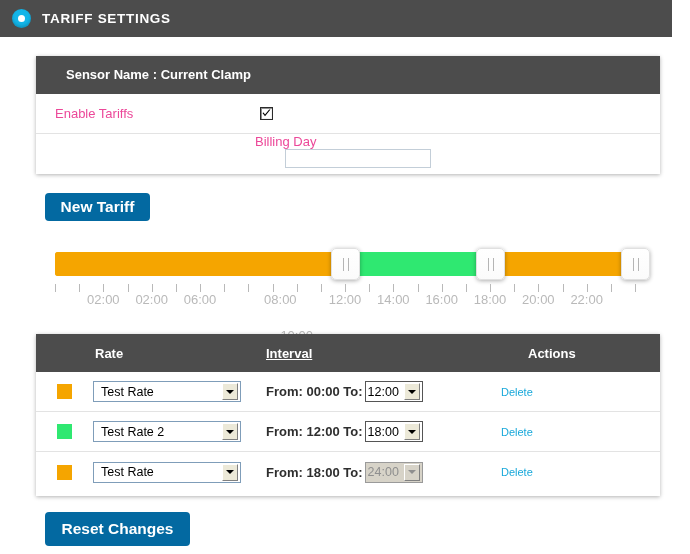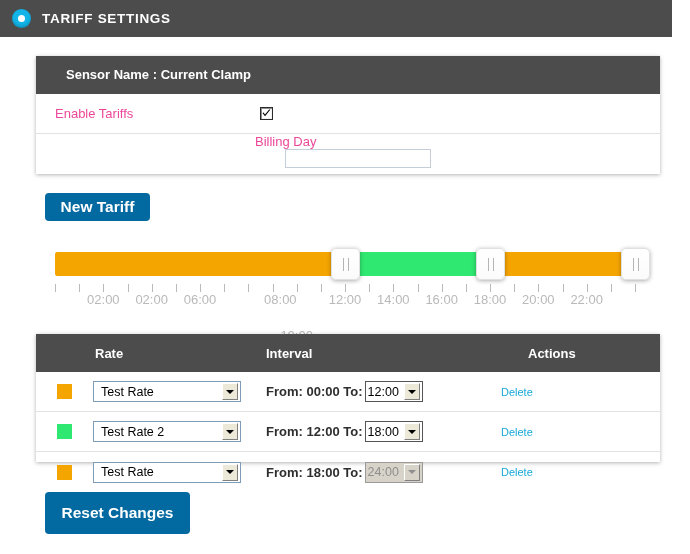--- a/index.html
+++ b/index.html
@@ -135,23 +135,23 @@
     padding: 0;
   }
   #new-tariff-btn {
     left: 45px;
     top: 193px;
     width: 105px;
     height: 28px;
   }
   #reset-btn {
     left: 45px;
-    top: 492px;
+    top: 512px;
     width: 145px;
-    height: 42px;
+    height: 34px;
   }
 
   
   #slider-area {
     position: absolute;
     left: 55px;
     top: 248px;
     width: 580px;
     height: 60px;
   }
@@ -221,29 +221,29 @@
     color: #b9b9b9;
     transform: translateX(-50%);
     white-space: nowrap;
   }
 
   
   #tariff-panel {
     left: 36px;
     top: 334px;
     width: 624px;
-    height: 128px;
+    height: 162px;
   }
   #tariff-panel .panel-head {
     height: 38px;
     display: flex;
     align-items: center;
   }
   .col-rate   { width: 230px; flex: none; padding-left: 59px; box-sizing: border-box; }
-  .col-interval { width: 235px; flex: none; }
+  .col-interval { width: 235px; flex: none; text-decoration: underline; }
   .col-actions { flex: 1; margin-left: 27px; }
   .trow {
     height: 40px;
     display: flex;
     align-items: center;
     border-bottom: 1px solid #e3e3e3;
     box-sizing: border-box;
   }
   .trow:last-child { border-bottom: none; }
   .rate-cell {

